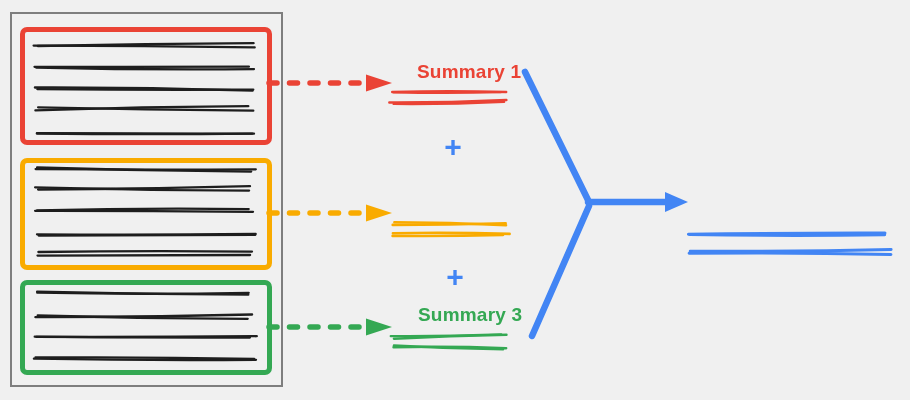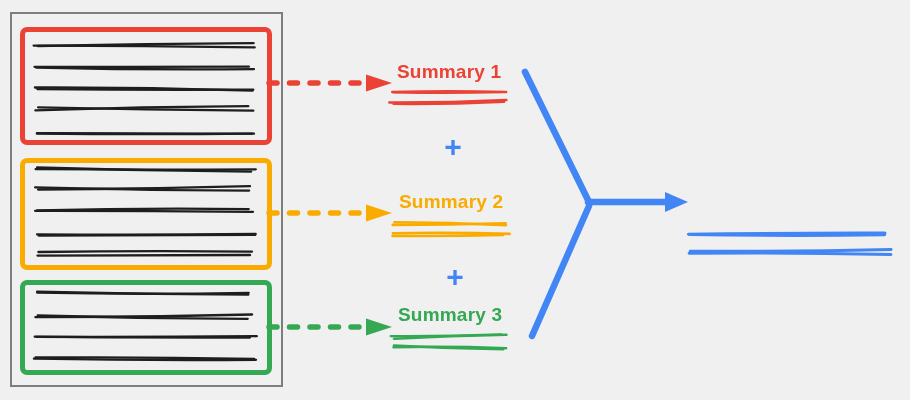--- a/index.html
+++ b/index.html
@@ -24,21 +24,21 @@
     border:2px solid var(--c-document_border);
   }
   .section{
     position:absolute;border-radius:7px;border-style:solid;border-width:5px;
   }
   .section-red{left:8px;top:13px;width:252px;height:118px;border-color:var(--c-red);}
   .section-orange{left:8px;top:144px;width:252px;height:112px;border-color:var(--c-orange);}
   .section-green{left:8px;top:266px;width:252px;height:95px;border-color:var(--c-green);}
   .section svg{position:absolute;left:0;top:0;overflow:visible;}
   .summary-label{
-    position:absolute;font-size:19px;font-weight:700;letter-spacing:.2px;white-space:nowrap;
+    position:absolute;font-size:19px;font-weight:700;letter-spacing:.2px;white-space:nowrap;margin-left:20px;
   }
   .plus{
     position:absolute;color:var(--c-blue);font-size:30px;font-weight:800;
     width:30px;text-align:center;line-height:30px;
   }
   .result-label{
     position:absolute;left:692px;top:140px;width:200px;
     color:var(--c-blue);font-size:28px;font-weight:700;line-height:37px;
     text-align:center;
   }
@@ -106,21 +106,20 @@
   </svg>
 
   <div class="summary-label" style="left:397px;top:61px;color:var(--c-red)">Summary 1</div>
   <svg class="overlay" style="left:385px;top:86px" width="128" height="28">
       <path d="M7.2,6.0 Q64.2,4.5 121.2,6.0" fill="none" stroke-linecap="round" stroke-width="2.4" style="stroke: var(--c-red);"></path>
       <path d="M8.6,6.2 Q62.2,7.4 115.8,6.1" fill="none" stroke-linecap="round" stroke-width="2.4" style="stroke: var(--c-red);"></path>
       <path d="M8.7,17.9 Q63.9,18.4 119.1,15.8" fill="none" stroke-linecap="round" stroke-width="2.4" style="stroke: var(--c-red);"></path>
       <path d="M4.3,16.5 Q62.8,16.7 121.4,14.0" fill="none" stroke-linecap="round" stroke-width="2.4" style="stroke: var(--c-red);"></path>
     </svg>
 
-  <div class="summary-label" style="left:399px;top:191px;color:var(--c-orange)">Summary 2</div>
   <svg class="overlay" style="left:388px;top:218px" width="128" height="28">
       <path d="M4.7,6.9 Q61.2,6.7 117.7,5.2" fill="none" stroke-linecap="round" stroke-width="2.6" style="stroke: var(--c-orange);"></path>
       <path d="M6.4,4.2 Q62.2,4.4 118.0,7.2" fill="none" stroke-linecap="round" stroke-width="2.6" style="stroke: var(--c-orange);"></path>
       <path d="M4.6,17.9 Q59.9,18.5 115.1,16.9" fill="none" stroke-linecap="round" stroke-width="2.6" style="stroke: var(--c-orange);"></path>
       <path d="M4.9,15.2 Q63.2,14.0 121.6,15.9" fill="none" stroke-linecap="round" stroke-width="2.6" style="stroke: var(--c-orange);"></path>
     </svg>
 
   <div class="summary-label" style="left:398px;top:304px;color:var(--c-green)">Summary 3</div>
   <svg class="overlay" style="left:386px;top:330px" width="128" height="30">
       <path d="M4.8,6.1 Q60.0,6.5 115.2,4.4" fill="none" stroke-linecap="round" stroke-width="2.4" style="stroke: var(--c-green);"></path>

